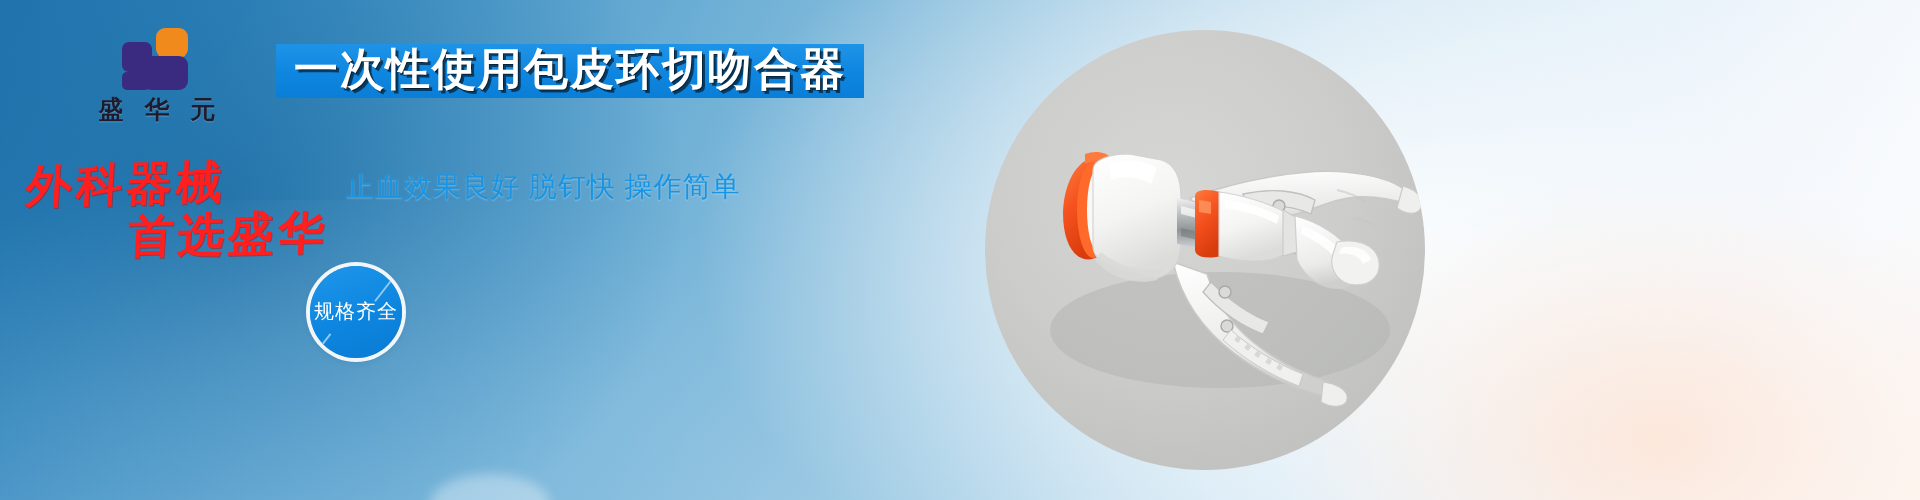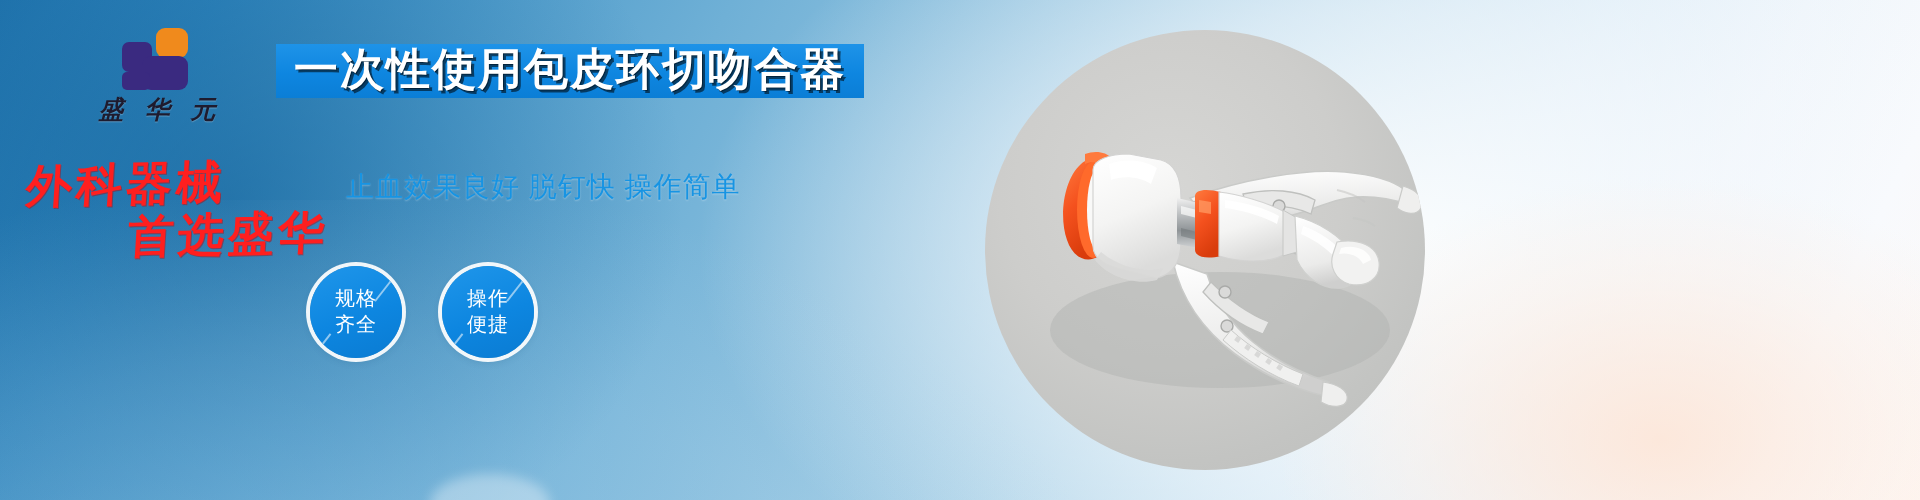--- a/index.html
+++ b/index.html
@@ -32,21 +32,21 @@
     background:radial-gradient(ellipse at 30% 100%, rgba(150,200,232,0.55) 0%, rgba(175,214,238,0.18) 50%, rgba(175,214,238,0) 75%);
     pointer-events:none;
   }
   .bg-warm-r {
     position:absolute; right:-120px; bottom:-200px; width:760px; height:520px;
     background:radial-gradient(ellipse at center, rgba(255,226,208,0.75) 0%, rgba(255,235,222,0.35) 45%, rgba(255,240,230,0) 72%);
     pointer-events:none;
   }
 
   
-  .logo { position:absolute; left:62px; top:28px; width:190px; text-align:center;font-style:italic; }
+  .logo { position:absolute; left:62px; top:28px; width:190px; text-align:center; }
   .logo-mark { position:relative; width:70px; height:62px; margin:0 auto 6px; }
   .lm { position:absolute; border-radius:7px; }
   .lm-a { left:0;  top:14px; width:30px; height:30px; background:#3a2a80; }
   .lm-b { left:34px; top:0;  width:32px; height:30px; background:#f08a1c; border-radius:9px; }
   .lm-c { left:20px; top:28px; width:46px; height:34px; background:#3a2a80; border-radius:9px; }
   .lm-d { left:0;  top:44px; width:28px; height:18px; background:#3a2a80; border-radius:5px; }
   .logo-text {
     font-size:25px; font-weight:bold; color:#1e1b2e;
     letter-spacing:7px; text-indent:7px; line-height:1.1;
     text-shadow:0 1px 1px rgba(255,255,255,0.25);
@@ -84,21 +84,21 @@
     letter-spacing:1px; white-space:nowrap;
     text-shadow:0 1px 2px rgba(255,255,255,0.35);
   }
 
   
   .circles { position:absolute; left:310px; top:266px; display:flex; gap:40px; }
   .circle {
     position:relative; width:92px; height:92px; border-radius:50%;
     background:linear-gradient(160deg,#1f96ea 0%,#0d86e0 55%,#0a7bd2 100%);
     box-shadow:0 0 0 4px rgba(255,255,255,0.92), 0 3px 8px rgba(20,70,110,0.22);
-    display:flex; flex-direction:column; align-items:center; justify-content:center;
+    display:flex; flex-direction:row; align-items:center; justify-content:center;
     overflow:hidden;
   }
   .circle .ln {
     position:absolute; width:2px; height:26px; background:rgba(255,255,255,0.55);
     transform:rotate(38deg);
   }
   .circle .ln-a { right:18px; top:12px; }
   .circle .ln-b { left:14px; bottom:8px; height:18px; }
   .circle .c-l1, .circle .c-l2 {
     position:relative; z-index:2;
@@ -145,26 +145,20 @@
 </div>
 
 <div class="subtitle">止血效果良好 脱钉快 操作简单</div>
 
 <div class="circles">
   <div class="circle">
     <div class="ln ln-a"></div>
     <div class="ln ln-b"></div>
     <div class="c-l1">规格</div>
     <div class="c-l2">齐全</div>
-  </div>
-  <div class="circle">
-    <div class="ln ln-a"></div>
-    <div class="ln ln-b"></div>
-    <div class="c-l1">操作</div>
-    <div class="c-l2">便捷</div>
   </div>
 </div>
 
 <div class="product">
   <div class="prod-disc"></div>
   <svg class="prod-svg" viewBox="0 0 440 440">
     <defs>
       <clipPath id="discclip">
           <circle cx="220" cy="220" r="220"></circle>
         </clipPath>

